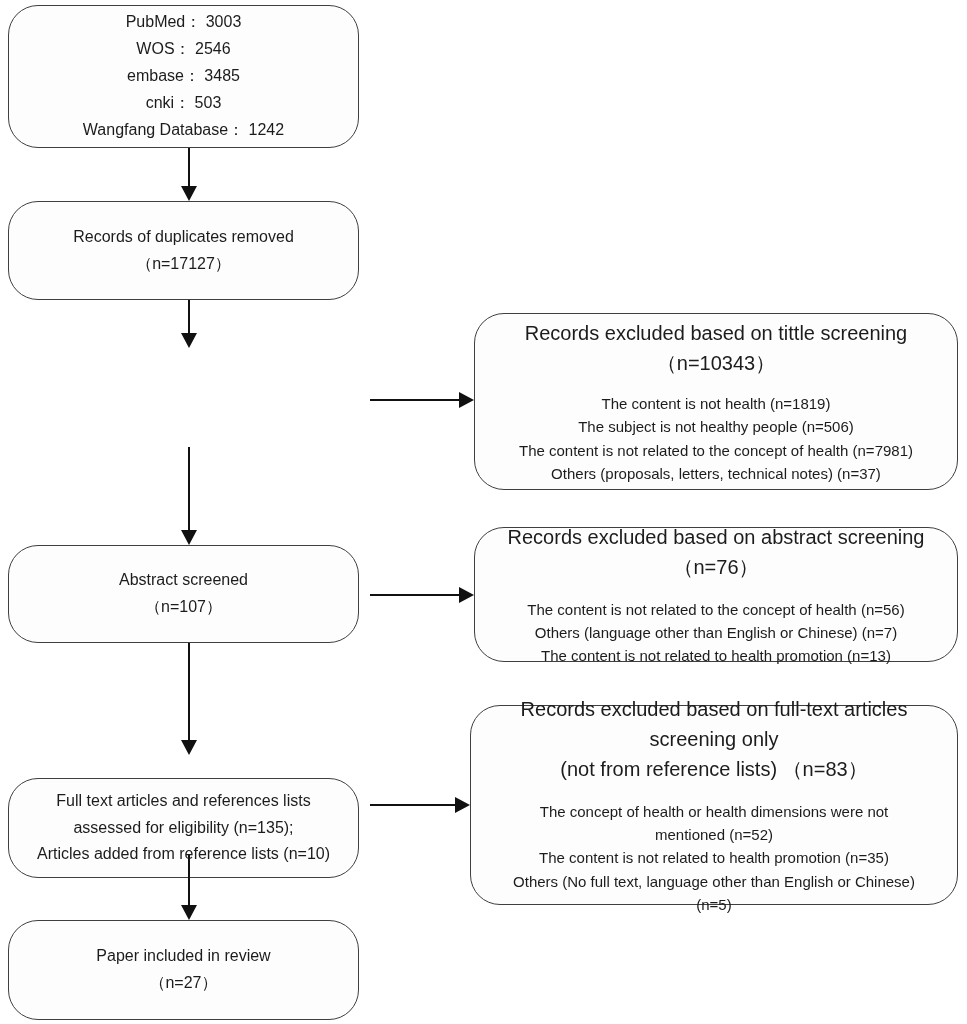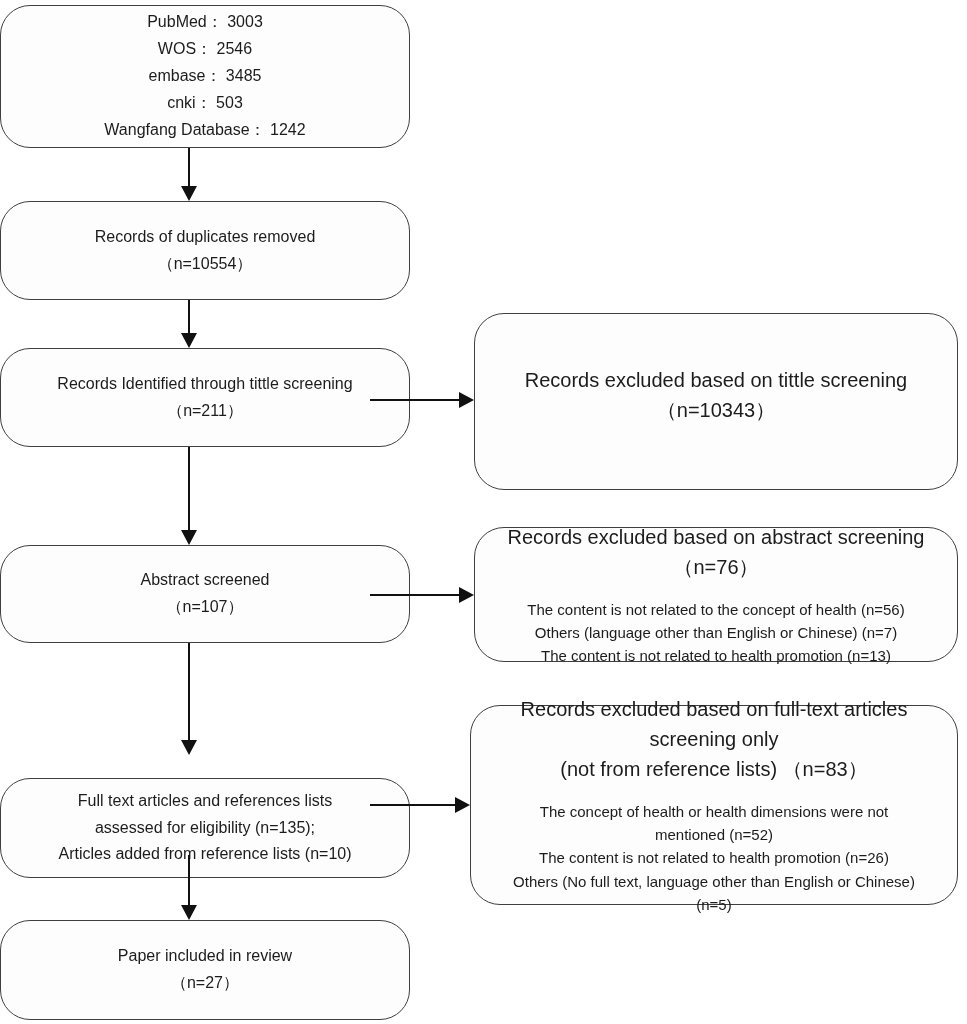--- a/index.html
+++ b/index.html
@@ -23,22 +23,22 @@
     background: #fdfdfd;
     color: #1c1c1c;
     display: flex;
     flex-direction: column;
     align-items: center;
     justify-content: center;
     text-align: center;
     white-space: pre-line;
   }
   .left-box {
-    left: 0;
-    width: 410px;
+    left: 8px;
+    width: 351px;
     font-size: 16px;
     line-height: 1.68;
     padding: 16px 14px;
   }
   .right-box {
     left: 474px;
     width: 484px;
     padding: 6px 12px;
   }
   .right-box .rb-title {
@@ -75,52 +75,54 @@
 
 <div id="canvas">
 
   <div class="box left-box" id="box-sources">PubMed： 3003
 WOS： 2546
 embase： 3485
 cnki： 503
 Wangfang Database： 1242</div>
 
   <div class="box left-box" id="box-dupes">Records of duplicates removed
-（n=10554）</div>
+（n=17127）</div>
 
-  <div class="box left-box" id="box-title">Records Identified through tittle screening
-（n=211）</div>
 
   <div class="box left-box" id="box-abstract">Abstract screened
 （n=107）</div>
 
   <div class="box left-box" id="box-fulltext">Full text articles and references lists
 assessed for eligibility (n=135);
 Articles added from reference lists (n=10)</div>
 
   <div class="box left-box" id="box-included">Paper included in review
 （n=27）</div>
 
   <div class="box right-box" id="rbox-title">
     <div class="rb-title">Records excluded based on tittle screening （n=10343）</div>
+    <div class="rb-body">The content is not health (n=1819)
+The subject is not healthy people (n=506)
+The content is not related to the concept of health (n=7981)
+Others (proposals, letters, technical notes) (n=37)</div>
   </div>
 
   <div class="box right-box" id="rbox-abstract">
     <div class="rb-title">Records excluded based on abstract screening （n=76）</div>
     <div class="rb-body">The content is not related to the concept of health (n=56)
 Others (language other than English or Chinese) (n=7)
 The content is not related to health promotion (n=13)</div>
   </div>
 
   <div class="box right-box" id="rbox-fulltext">
     <div class="rb-title">Records excluded based on full-text articles screening only
 (not from reference lists) （n=83）</div>
     <div class="rb-body">The concept of health or health dimensions were not
 mentioned (n=52)
-The content is not related to health promotion (n=26)
+The content is not related to health promotion (n=35)
 Others (No full text, language other than English or Chinese)
 (n=5)</div>
   </div>
 
   <svg id="arrow-layer" width="967" height="1024" viewBox="0 0 967 1024">
 
     <g>
       <line x1="189" y1="148" x2="189" y2="187" stroke="#111" stroke-width="2"></line>
       <polygon points="189,201 181,186 197,186" fill="#111"></polygon>
     </g>

